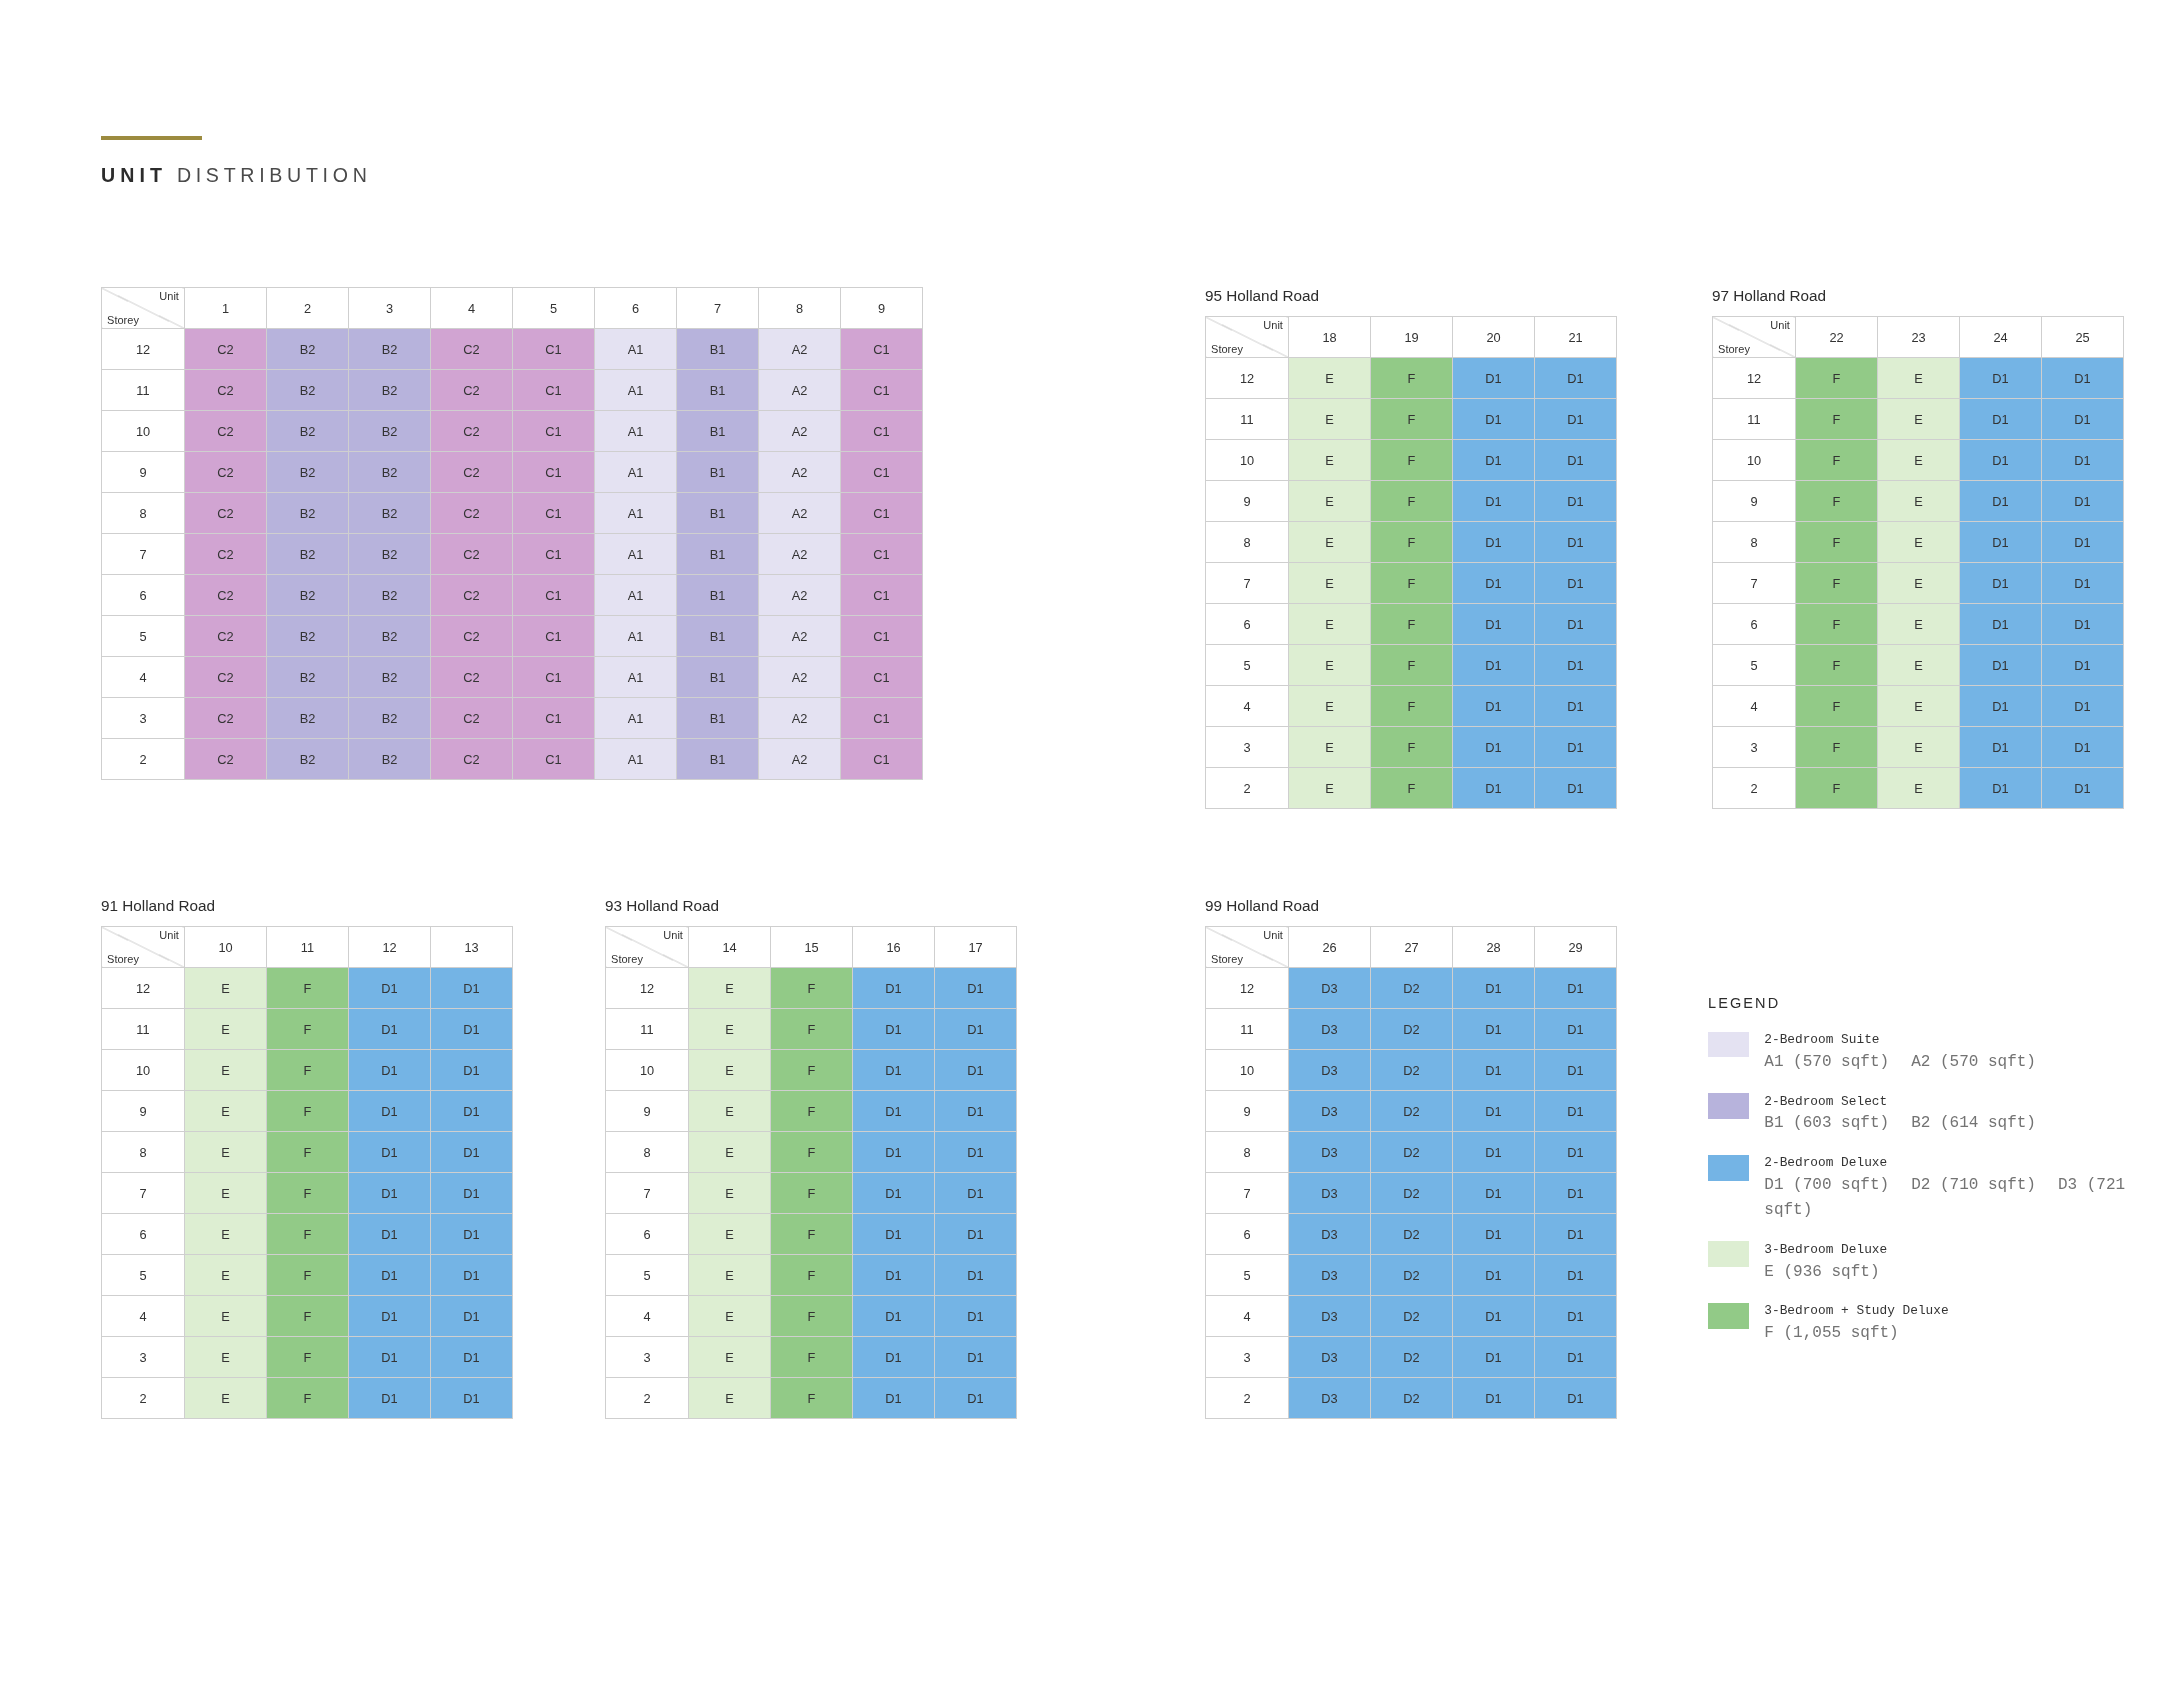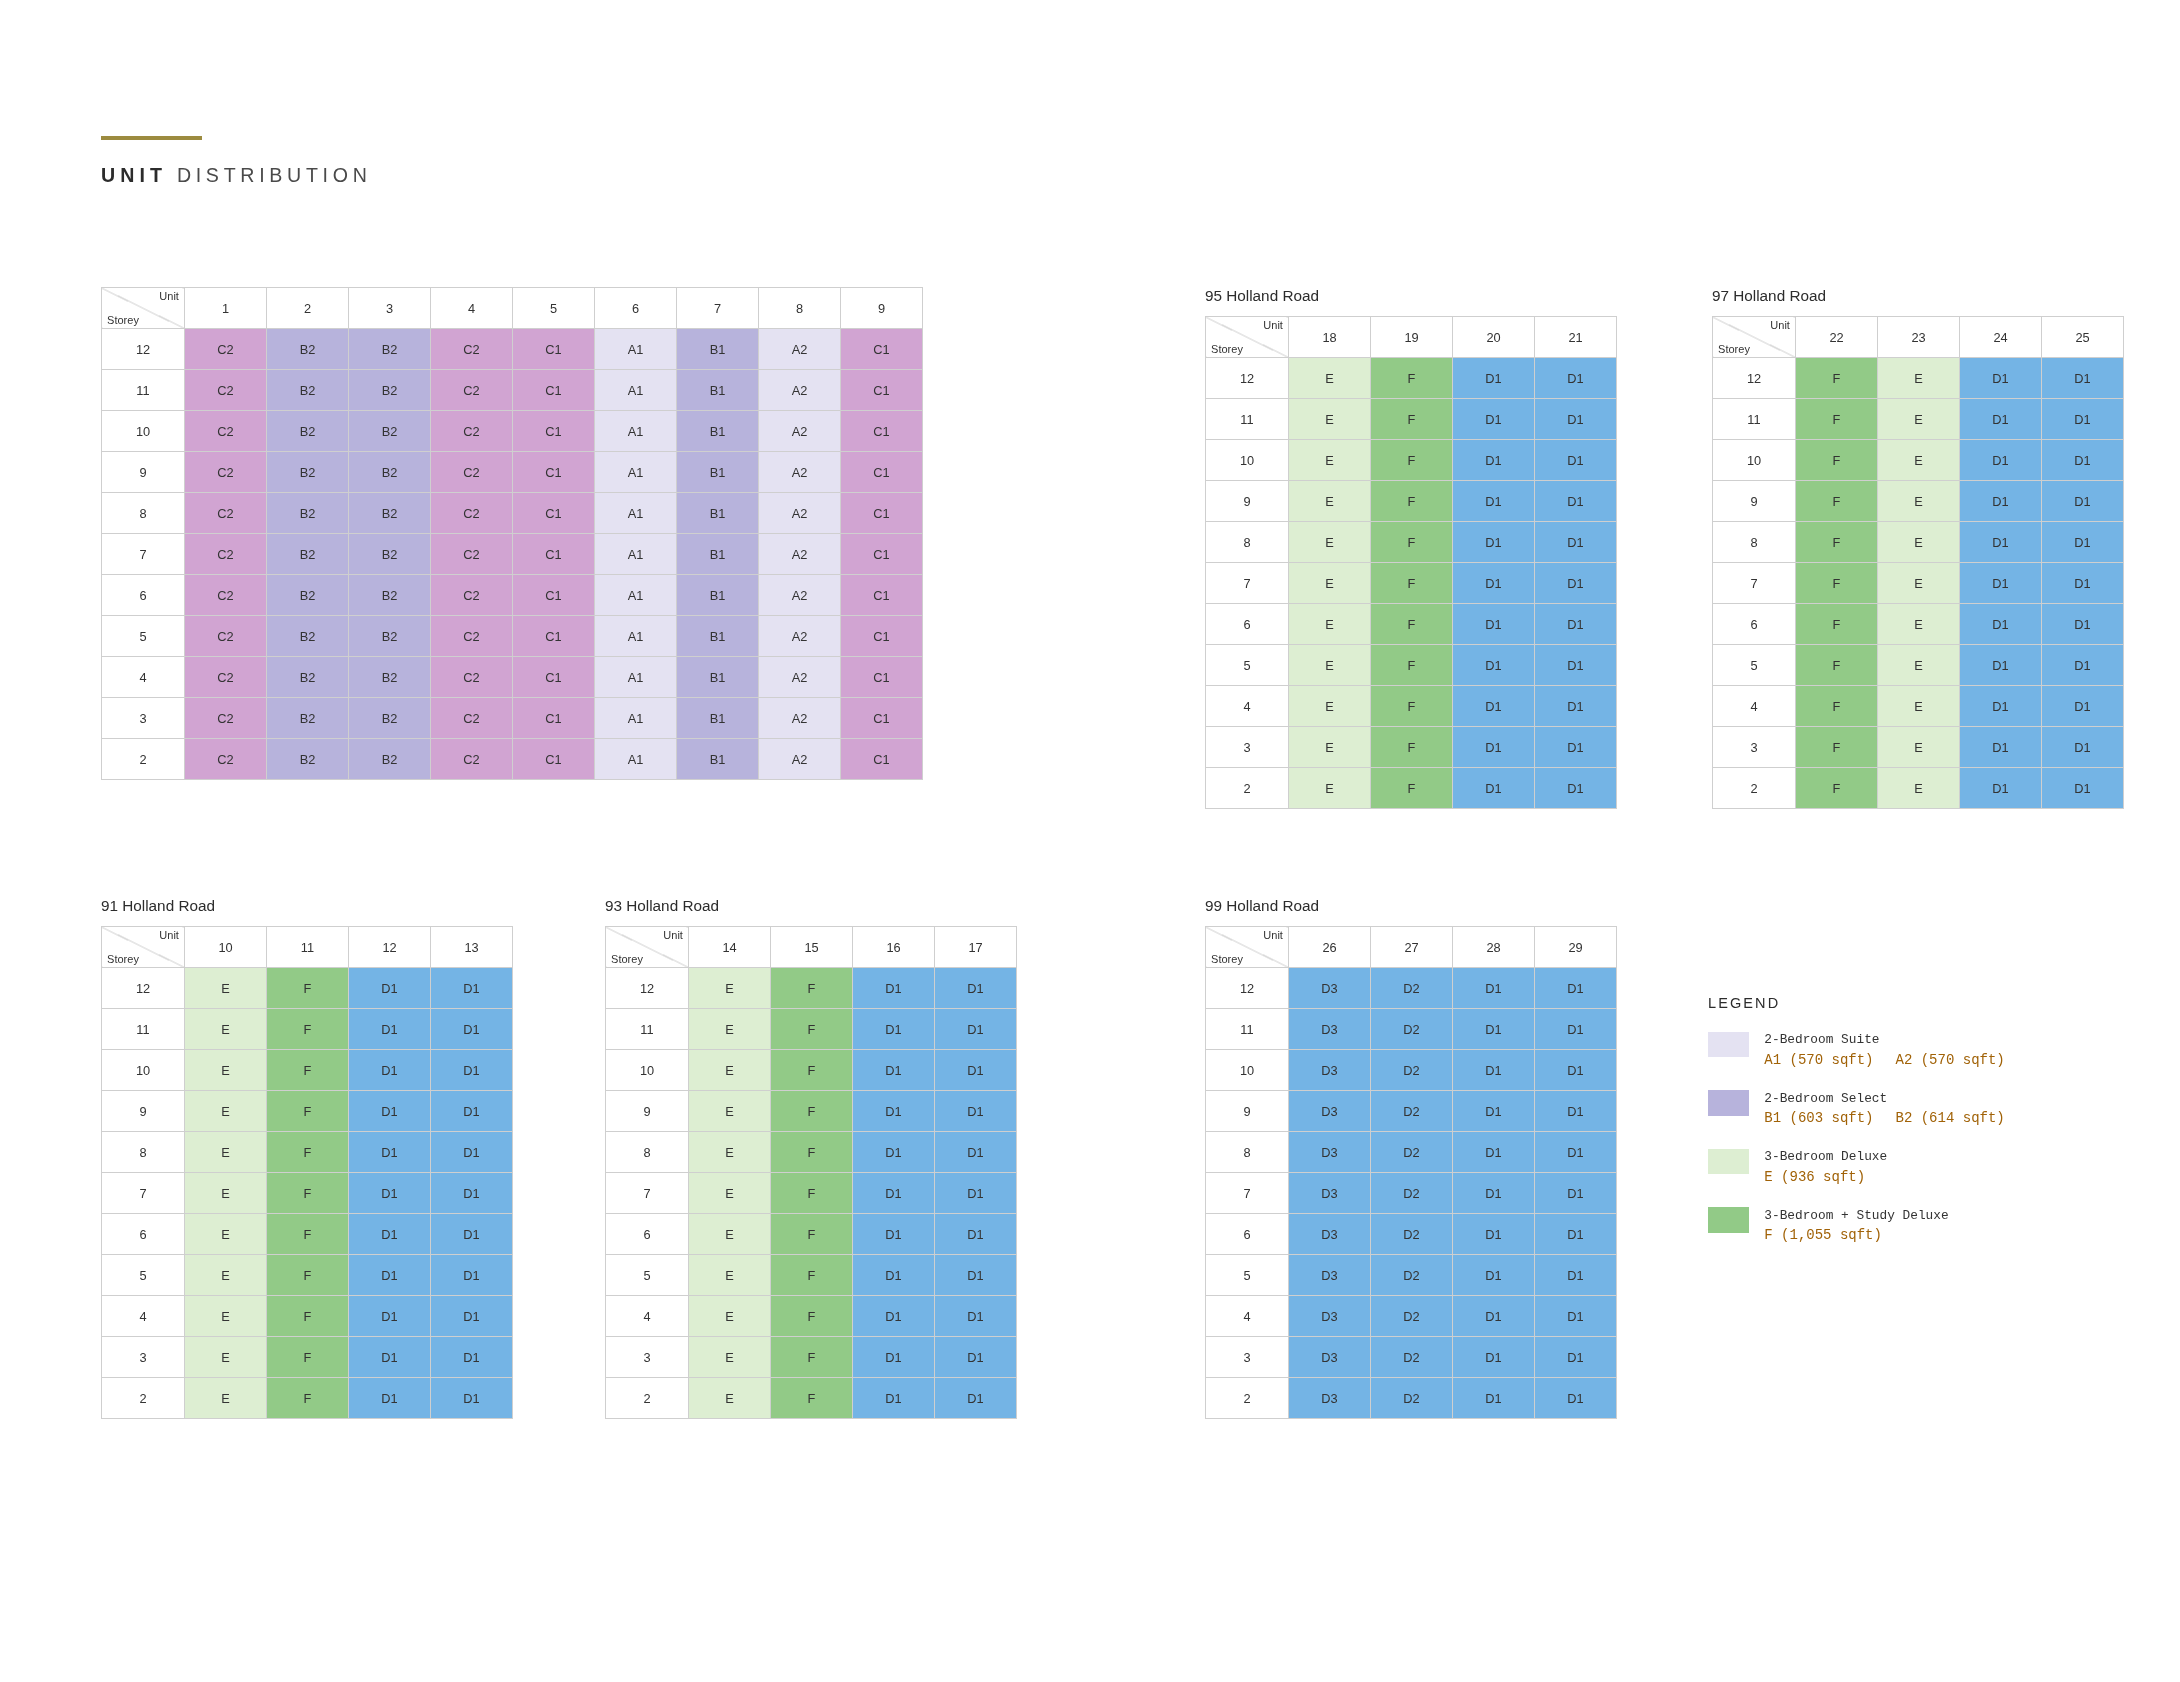--- a/index.html
+++ b/index.html
@@ -134,22 +134,22 @@
     margin-right: 15.3px;
     margin-top: 1.7px;
   }
   .legend-text { line-height: 1.55; }
   .legend-name {
     font-size: 12.8px;
     color: #333;
     display: block;
   }
   .legend-sizes {
-    font-size: 14px;
-    color: #a16207;
+    font-size: 16px;
+    color: #737373;
     display: block;
   }
   .legend-sizes span { margin-right: 22px; }
 </style>
 </head>
 <body>
 
 <div class="page">
 
   <div class="header">
@@ -810,20 +810,27 @@
           </div>
         </div>
         <div class="legend-row">
           <div class="legend-swatch" style="background: rgb(183, 179, 220);"></div>
           <div class="legend-text">
             <span class="legend-name">2-Bedroom Select</span>
             <span class="legend-sizes"><span>B1 (603 sqft)</span><span>B2 (614 sqft)</span></span>
           </div>
         </div>
         <div class="legend-row">
+          <div class="legend-swatch" style="background: rgb(116, 180, 229);"></div>
+          <div class="legend-text">
+            <span class="legend-name">2-Bedroom Deluxe</span>
+            <span class="legend-sizes"><span>D1 (700 sqft)</span><span>D2 (710 sqft)</span><span>D3 (721 sqft)</span></span>
+          </div>
+        </div>
+        <div class="legend-row">
           <div class="legend-swatch" style="background: rgb(221, 238, 210);"></div>
           <div class="legend-text">
             <span class="legend-name">3-Bedroom Deluxe</span>
             <span class="legend-sizes"><span>E (936 sqft)</span></span>
           </div>
         </div>
         <div class="legend-row">
           <div class="legend-swatch" style="background: rgb(146, 202, 135);"></div>
           <div class="legend-text">
             <span class="legend-name">3-Bedroom + Study Deluxe</span>

